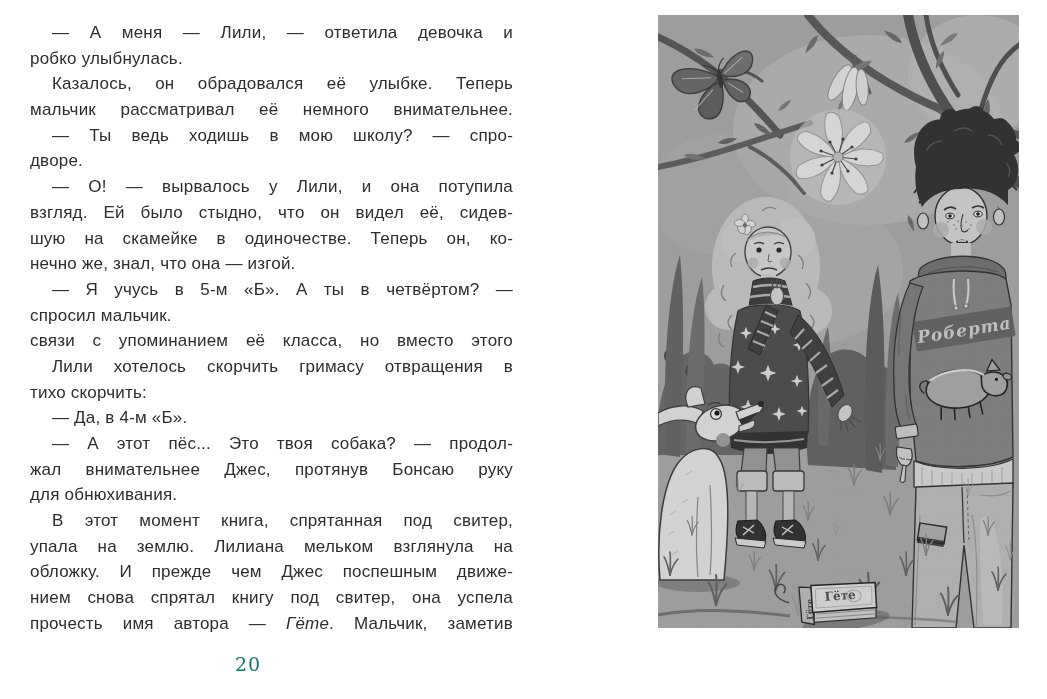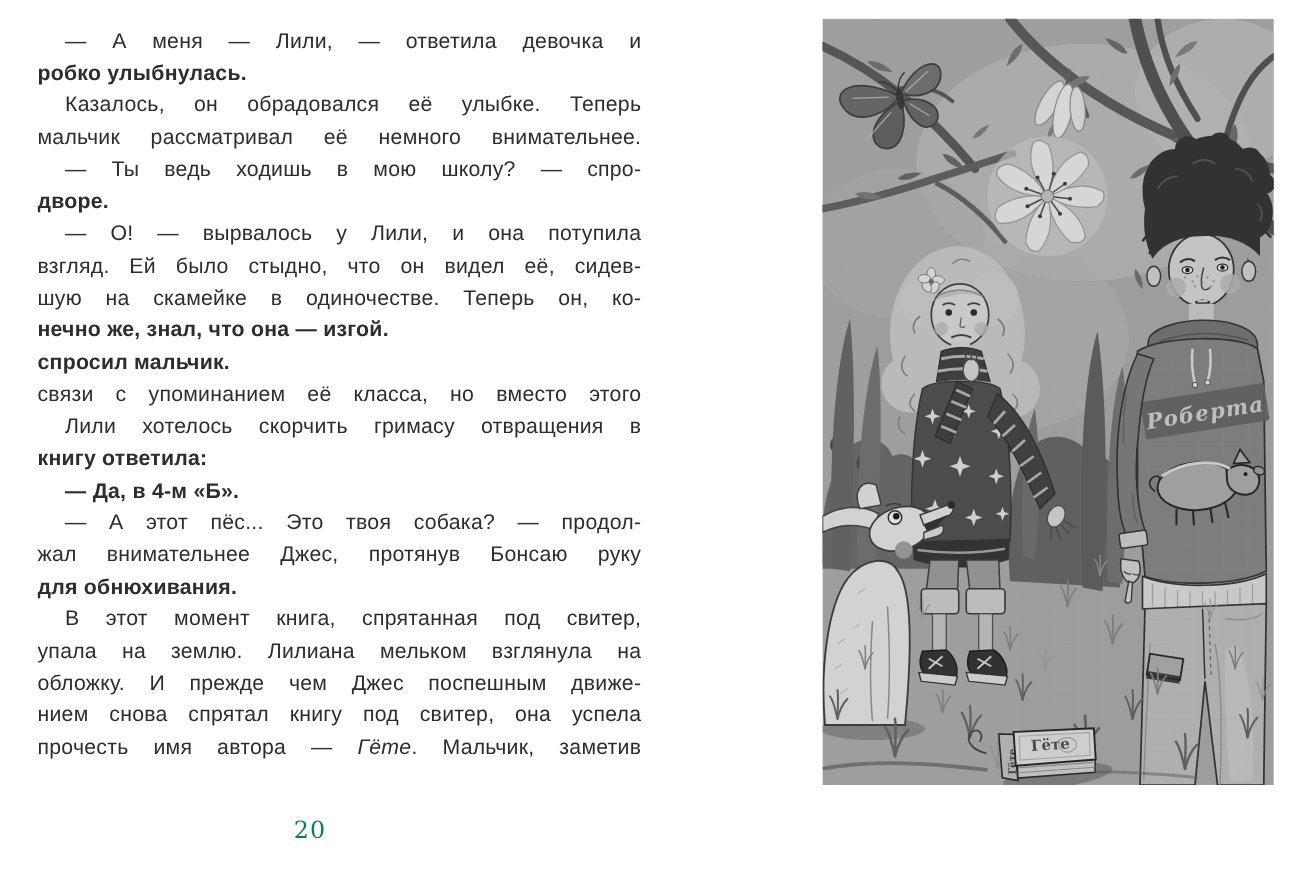--- a/index.html
+++ b/index.html
@@ -1,21 +1,21 @@
 <!DOCTYPE html>
 <html><head>
 <meta charset="utf-8">
 <style>
   html,body{margin:0;padding:0;background:#ffffff;}
   .page{position:relative;width:1047px;height:693px;background:#ffffff;overflow:hidden;
         font-family:"Liberation Sans",sans-serif;}
   .textblock{position:absolute;left:30px;top:20px;width:483px;
              font-size:17px;line-height:25.7px;letter-spacing:0.2px;color:#2d2d2d;}
   .line{text-align:justify;text-align-last:justify;height:25.7px;overflow:hidden;}
-  .line.last{text-align-last:left;font-weight:bold;}
+  .line.last{text-align-last:left;}
   .line.indent{text-indent:22px;}
   .italic{font-style:italic;}
   .folio{position:absolute;left:168px;top:653px;width:160px;text-align:center;
          font-family:"DejaVu Serif",serif;font-size:19px;color:#0f766e;letter-spacing:1px;}
   .illustration{position:absolute;left:658px;top:15px;width:361px;height:613px;}
   .illustration svg{display:block;}
 </style>
 </head>
 <body>
 
@@ -25,24 +25,25 @@
       <div class="line indent">— А меня — Лили, — ответила девочка и</div>
       <div class="line last">робко улыбнулась.</div>
       <div class="line indent">Казалось, он обрадовался её улыбке. Теперь</div>
       <div class="line">мальчик рассматривал её немного внимательнее.</div>
       <div class="line indent">— Ты ведь ходишь в мою школу? — спро-</div>
       <div class="line last">дворе.</div>
       <div class="line indent">— О! — вырвалось у Лили, и она потупила</div>
       <div class="line">взгляд. Ей было стыдно, что он видел её, сидев-</div>
       <div class="line">шую на скамейке в одиночестве. Теперь он, ко-</div>
       <div class="line last">нечно же, знал, что она — изгой.</div>
+      <div class="line indent">— Я учусь в 5-м «Б». А ты в четвёртом? —</div>
       <div class="line last">спросил мальчик.</div>
       <div class="line">связи с упоминанием её класса, но вместо этого</div>
       <div class="line indent">Лили хотелось скорчить гримасу отвращения в</div>
-      <div class="line last">книгу ответила:</div>
+      <div class="line last">тихо скорчить:</div>
       <div class="line indent last">— Да, в 4-м «Б».</div>
       <div class="line indent">— А этот пёс... Это твоя собака? — продол-</div>
       <div class="line">жал внимательнее Джес, протянув Бонсаю руку</div>
       <div class="line last">для обнюхивания.</div>
       <div class="line indent">В этот момент книга, спрятанная под свитер,</div>
       <div class="line">упала на землю. Лилиана мельком взглянула на</div>
       <div class="line">обложку. И прежде чем Джес поспешным движе-</div>
       <div class="line">нием снова спрятал книгу под свитер, она успела</div>
       <div class="line"><span>прочесть имя автора — </span><span class="italic">Гёте</span><span>. Мальчик, заметив</span></div>
     </div>

